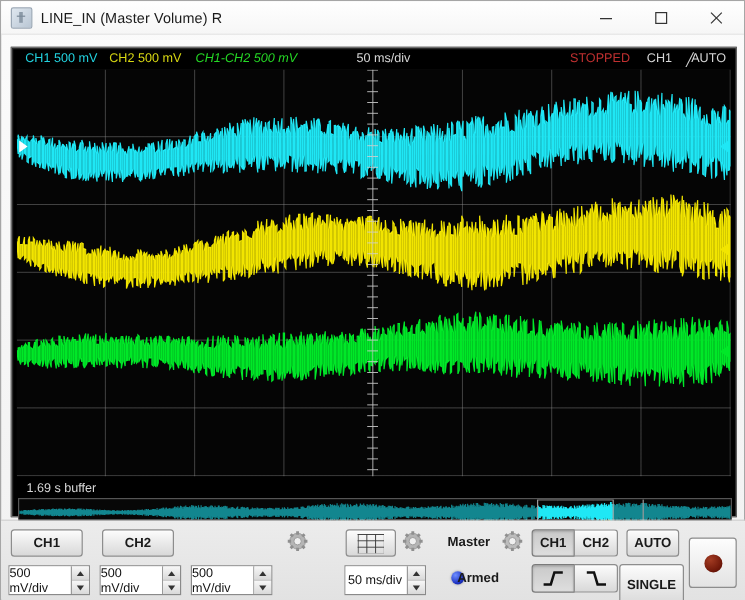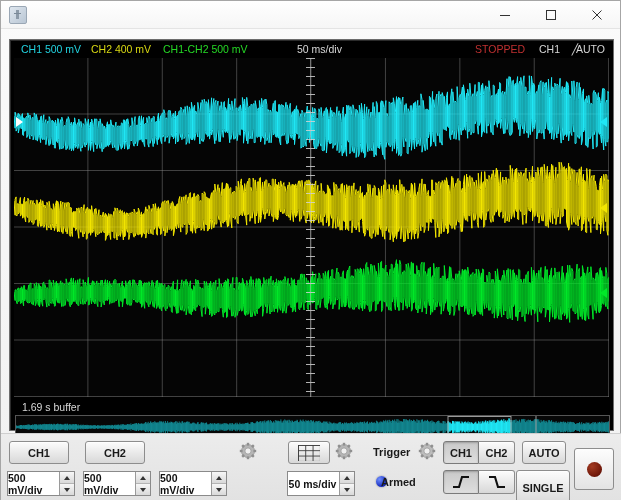--- a/index.html
+++ b/index.html
@@ -49,21 +49,21 @@
     background:#000;border:1px solid #6d6d6d;box-sizing:border-box;
     box-shadow:inset 1px 1px 0 #2b2b2b;
   }
   .readout{
     position:absolute;left:0;top:0;width:100%;height:18px;
     font-size:10.5px;white-space:nowrap;
   }
   .readout span{position:absolute;top:3px;}
   .r-ch1{left:11px;color:#22d3e0;}
   .r-ch2{left:81px;color:#d8d812;}
-  .r-diff{left:153px;color:#25d925;}
+  .r-diff{left:153px;color:#25d925;font-style:italic;}
   .r-time{left:287px;color:#d7d7d7;}
   .r-stop{right:88px;color:#c03030;}
   .r-src{right:53px;color:#d7d7d7;}
   .r-slope{right:35px;color:#d7d7d7;}
   .r-auto{right:8px;color:#d7d7d7;}
   .grid{
     position:absolute;left:4px;top:18px;width:595px;height:339px;
     background:#050505;
     overflow:hidden;
   }
@@ -120,21 +120,21 @@
     background:linear-gradient(#c9c9c9,#dedede);
     border-color:#7a7a7a;
     box-shadow:0 1px 2px rgba(0,0,0,.22) inset;
   }
   .spin{
     position:absolute;height:25px;display:flex;
     border:1px solid #8a8a8a;background:#fff;box-sizing:border-box;
   }
   .spin .val{
     flex:1;display:flex;align-items:center;justify-content:center;
-    font-size:10.5px;color:#111;background:#fff;padding-right:2px;font-weight:bold;
+    font-size:10.5px;color:#111;background:#fff;padding-right:2px;
   }
   .spin .arrows{
     width:14px;display:flex;flex-direction:column;
     border-left:1px solid #9a9a9a;
   }
   .spin .arrows div{
     flex:1;display:flex;align-items:center;justify-content:center;
     background:linear-gradient(#f7f7f7,#d9d9d9);
   }
   .spin .arrows div:first-child{border-bottom:1px solid #b4b4b4;}
@@ -168,20 +168,21 @@
     background-size:7.3px 5.3px;
   }
 </style>
 </head>
 <body>
 
 <div class="window">
 
   <div class="titlebar">
     <div class="title-icon"></div>
+    <div class="title-text">LINE_IN (Master Volume) R</div>
     <div class="winbtns">
       <div class="winbtn">
         <svg width="12" height="12" viewBox="0 0 12 12">
           <line x1="1" y1="6.5" x2="11" y2="6.5" stroke="#333" stroke-width="1"></line>
         </svg>
       </div>
       <div class="winbtn">
         <svg width="12" height="12" viewBox="0 0 12 12">
           <rect x="1.5" y="1.5" width="9" height="9" fill="none" stroke="#333" stroke-width="1"></rect>
         </svg>
@@ -192,21 +193,21 @@
           <line x1="10.5" y1="1.5" x2="1.5" y2="10.5" stroke="#333" stroke-width="1"></line>
         </svg>
       </div>
     </div>
   </div>
 
   <div class="scope-outer">
 
     <div class="readout">
       <span class="r-ch1">CH1 500 mV</span>
-      <span class="r-ch2">CH2 400 mV</span>
+      <span class="r-ch2">CH2 500 mV</span>
       <span class="r-diff">CH1-CH2 500 mV</span>
       <span class="r-time">50 ms/div</span>
       <span class="r-stop">STOPPED</span>
       <span class="r-src">CH1</span>
       <span class="r-slope">╱</span>
       <span class="r-auto">AUTO</span>
     </div>
 
     <div class="grid">
       <div class="gridlines"></div>
@@ -344,21 +345,21 @@
       <div class="arrows">
         <div class="up">
             <i></i>
           </div>
         <div class="dn">
             <i></i>
           </div>
       </div>
     </div>
 
-    <div class="lbl" style="left:372px;top:12px;">Trigger</div>
+    <div class="lbl" style="left:372px;top:12px;">Master</div>
     <div class="gear" style="left:416px;top:7px;">
       <svg width="20" height="20" viewBox="0 0 20 20">
         <circle cx="10" cy="10" r="6.6" fill="#bcbcbc" stroke="#8f8f8f" stroke-width=".6"></circle>
         <g stroke="#8f8f8f" stroke-width="2.4" fill="none">
           <line x1="10" y1="1.8" x2="10" y2="4.6"></line>
             <line x1="10" y1="15.4" x2="10" y2="18.2"></line>
           <line x1="1.8" y1="10" x2="4.6" y2="10"></line>
             <line x1="15.4" y1="10" x2="18.2" y2="10"></line>
           <line x1="4.2" y1="4.2" x2="6.1" y2="6.1"></line>
             <line x1="13.9" y1="13.9" x2="15.8" y2="15.8"></line>

